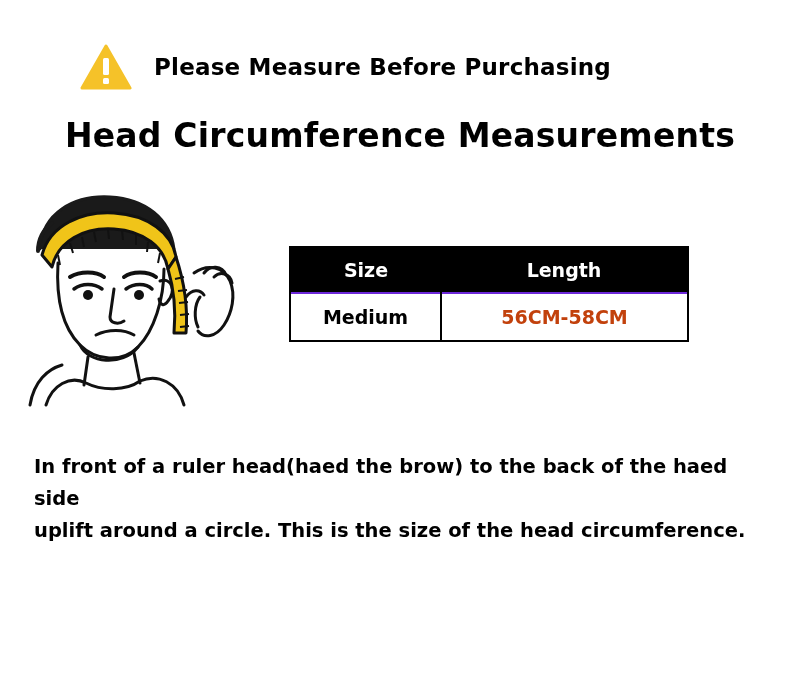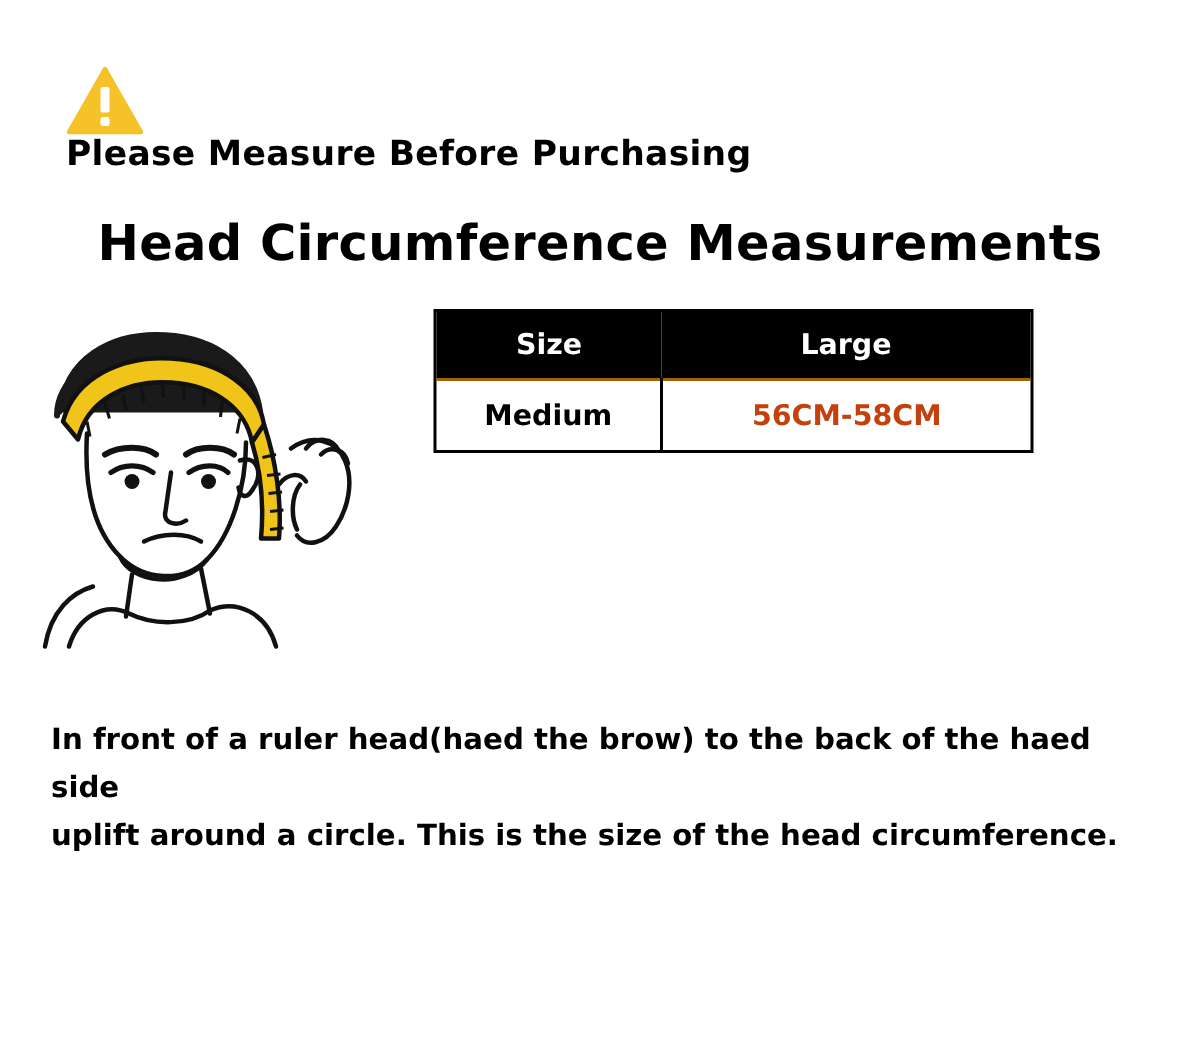--- a/index.html
+++ b/index.html
@@ -12,24 +12,23 @@
     height: 700px;
     font-family: "DejaVu Sans", "Liberation Sans", sans-serif;
     color: #000000;
     overflow: hidden;
     position: relative;
   }
 
   
   .warning-row {
     display: flex;
-    align-items: flex-start;
+    align-items: center;
     margin-top: 44px;
-    padding-left: 44px;
-    flex-direction: column;
+    padding-left: 80px;
   }
   .warning-icon {
     width: 52px;
     height: 46px;
     flex: 0 0 auto;
     position: relative;
     margin-right: 22px;
   }
   .warning-icon svg { display: block; }
   .warning-text {
@@ -47,21 +46,21 @@
     font-size: 33px;
     font-weight: bold;
     letter-spacing: 0.2px;
     color: #000;
   }
 
   
   .content {
     margin-top: 22px;
     display: flex;
-    align-items: flex-start;
+    align-items: center;
   }
 
   
   .illustration {
     width: 265px;
     height: 230px;
     margin-left: 18px;
     flex: 0 0 auto;
     position: relative;
   }
@@ -88,21 +87,21 @@
     font-weight: bold;
     padding: 11px 0;
     text-align: center;
   }
   table.size-table th.col-size { width: 150px; }
   table.size-table td {
     font-size: 19px;
     font-weight: bold;
     text-align: center;
     padding: 12px 0;
-    border-top: 2px solid #a16207;
+    border-top: 2px solid #6d28d9;
   }
   table.size-table td.cell-size {
     color: #000;
     border-right: 2px solid #000;
   }
   table.size-table td.cell-length {
     color: #c2410c;
   }
 
   
@@ -194,21 +193,21 @@
         </g>
       </g>
     </svg>
   </div>
 
   <div class="table-wrap">
     <table class="size-table">
       <thead>
         <tr>
           <th class="col-size">Size</th>
-          <th>Large</th>
+          <th>Length</th>
         </tr>
       </thead>
       <tbody>
         <tr>
           <td class="cell-size">Medium</td>
           <td class="cell-length">56CM-58CM</td>
         </tr>
       </tbody>
     </table>
   </div>

